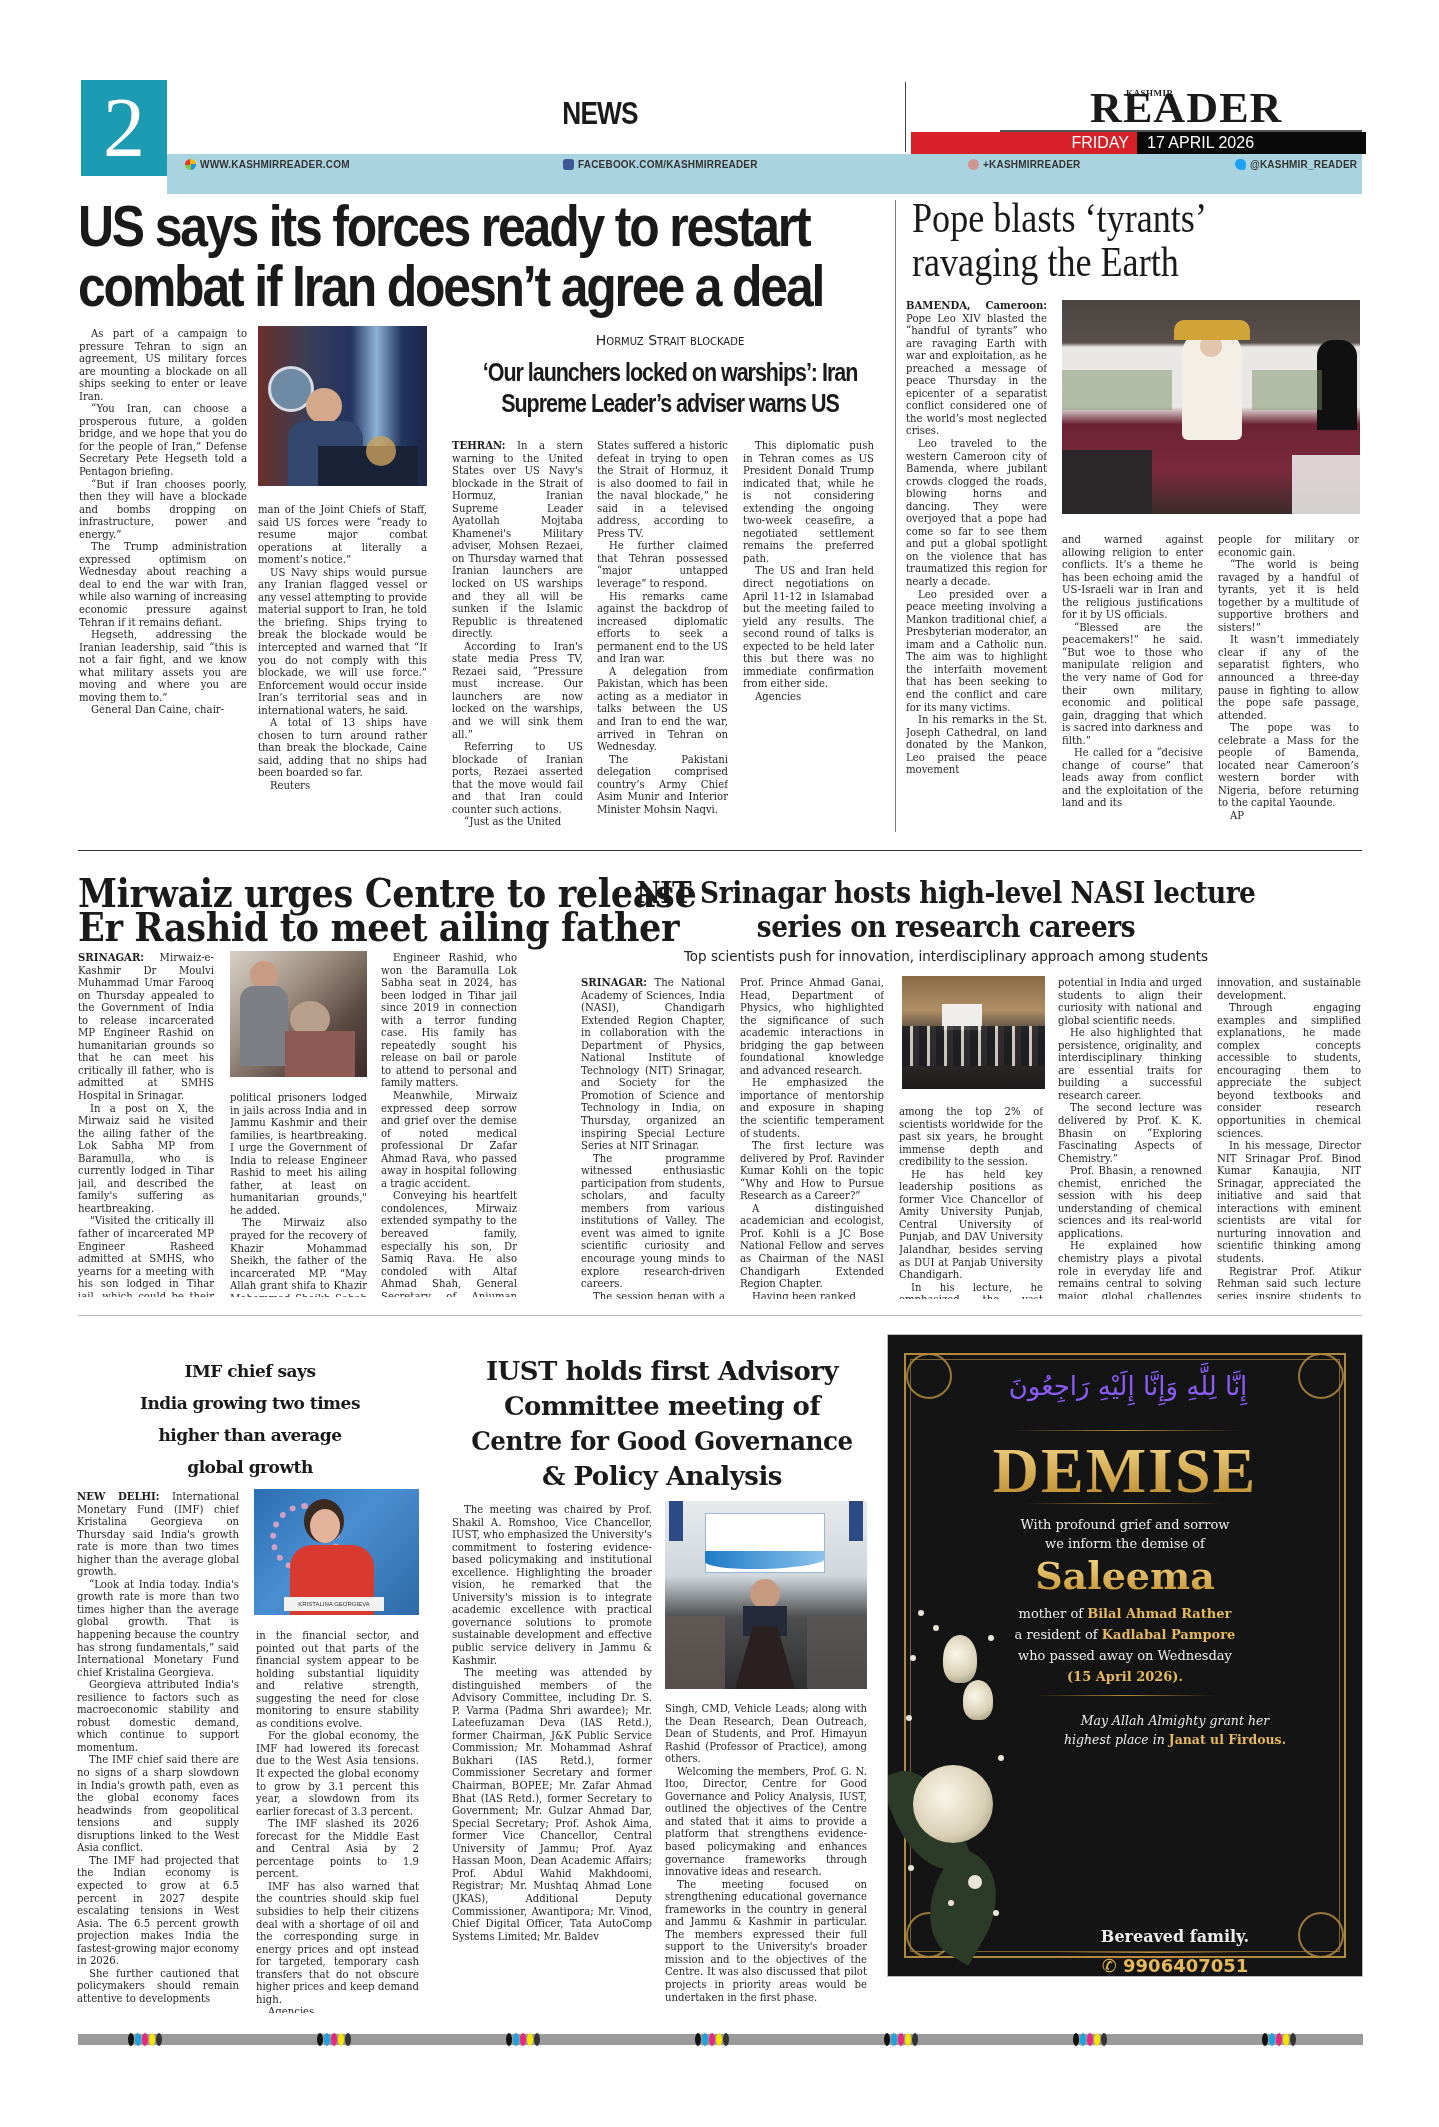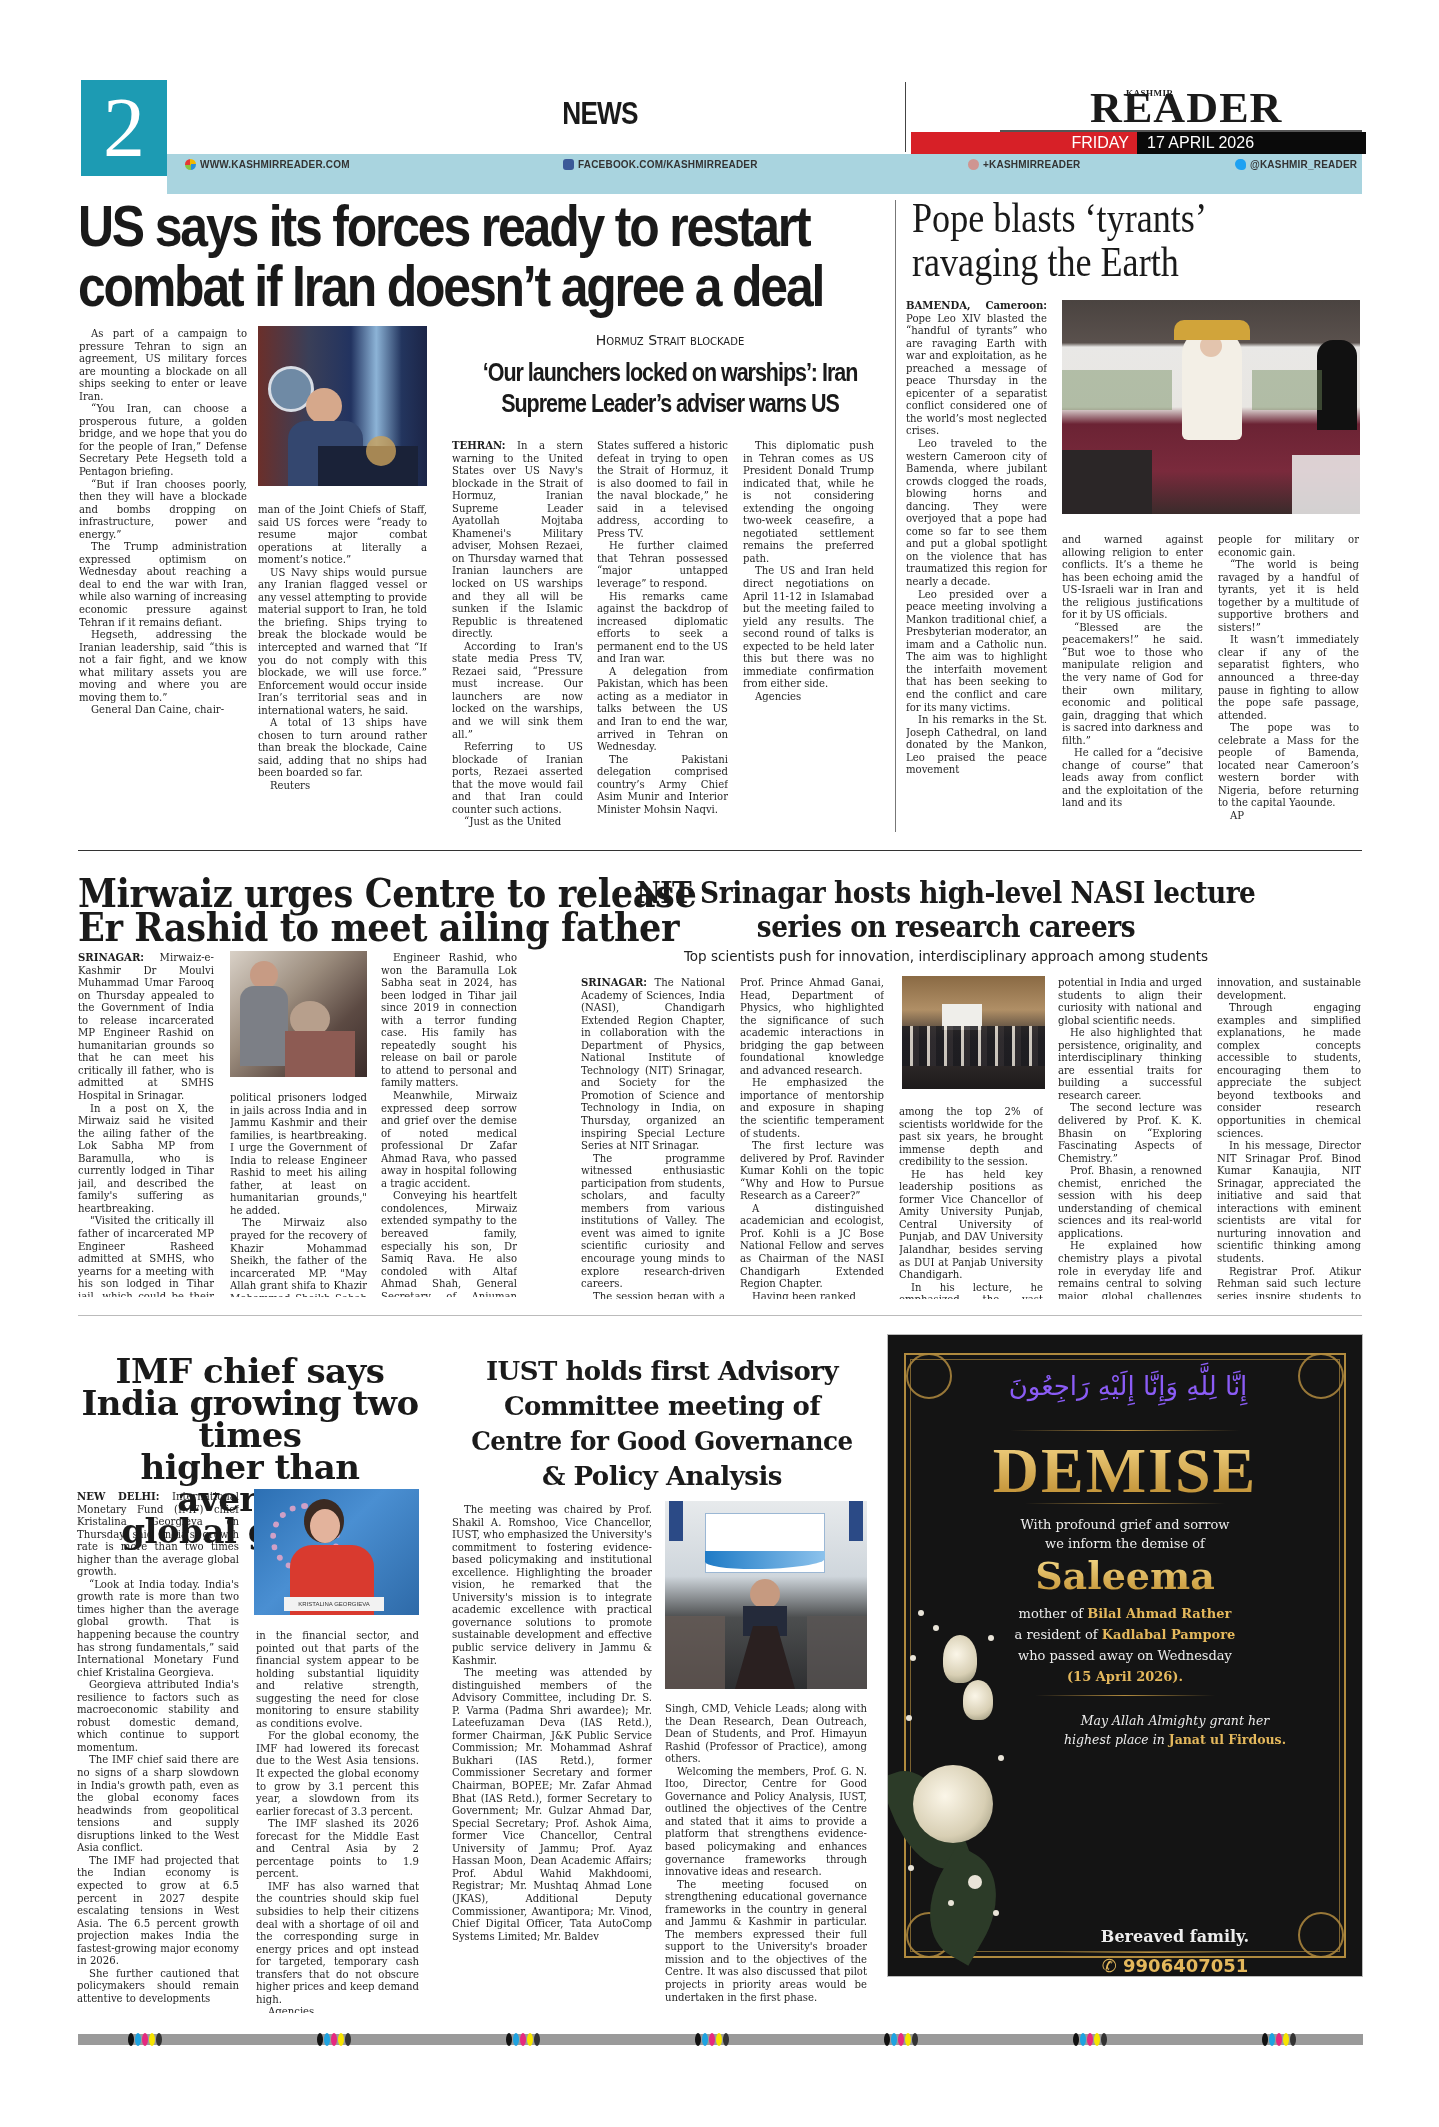--- a/index.html
+++ b/index.html
@@ -307,21 +307,21 @@
 </div>
 <div class="col body-text" style="left:1217px; top:977px; width:144px; height:322px;">
   <p class="first">innovation, and sustainable development.</p>
   <p>Through engaging examples and simplified explanations, he made complex concepts accessible to students, encouraging them to appreciate the subject beyond textbooks and consider research opportunities in chemical sciences.</p>
   <p>In his message, Director NIT Srinagar Prof. Binod Kumar Kanaujia, NIT Srinagar, appreciated the initiative and said that interactions with eminent scientists are vital for nurturing innovation and scientific thinking among students.</p>
   <p>Registrar Prof. Atikur Rehman said such lecture series inspire students to pursue research and academic excellence.</p>
 </div>
 
 <div class="rule-h" style="left:78px; top:1315px; width:1284px; background:#bbb;"></div>
 
-<div class="abs hl-serif" style="left:78px; top:1355px; width:344px; text-align:center; font-size:34px; line-height:32px;">
+<div class="abs hl-serif" style="left:78px; top:1355px; width:344px; text-align:center; font-size:17px; line-height:32px;">
   <div>IMF chief says</div>
   <div>India growing two times</div>
   <div>higher than average</div>
   <div>global growth</div>
 </div>
 
 <div class="col body-text" style="left:77px; top:1491px; width:162px; height:522px;">
   <p class="first"><span class="dateline">NEW DELHI:</span> <span>International Monetary Fund (IMF) chief Kristalina Georgieva on Thursday said India's growth rate is more than two times higher than the average global growth.</span></p>
   <p>“Look at India today. India's growth rate is more than two times higher than the average global growth. That is happening because the country has strong fundamentals,” said International Monetary Fund chief Kristalina Georgieva.</p>
   <p>Georgieva attributed India's resilience to factors such as macroeconomic stability and robust domestic demand, which continue to support momentum.</p>

